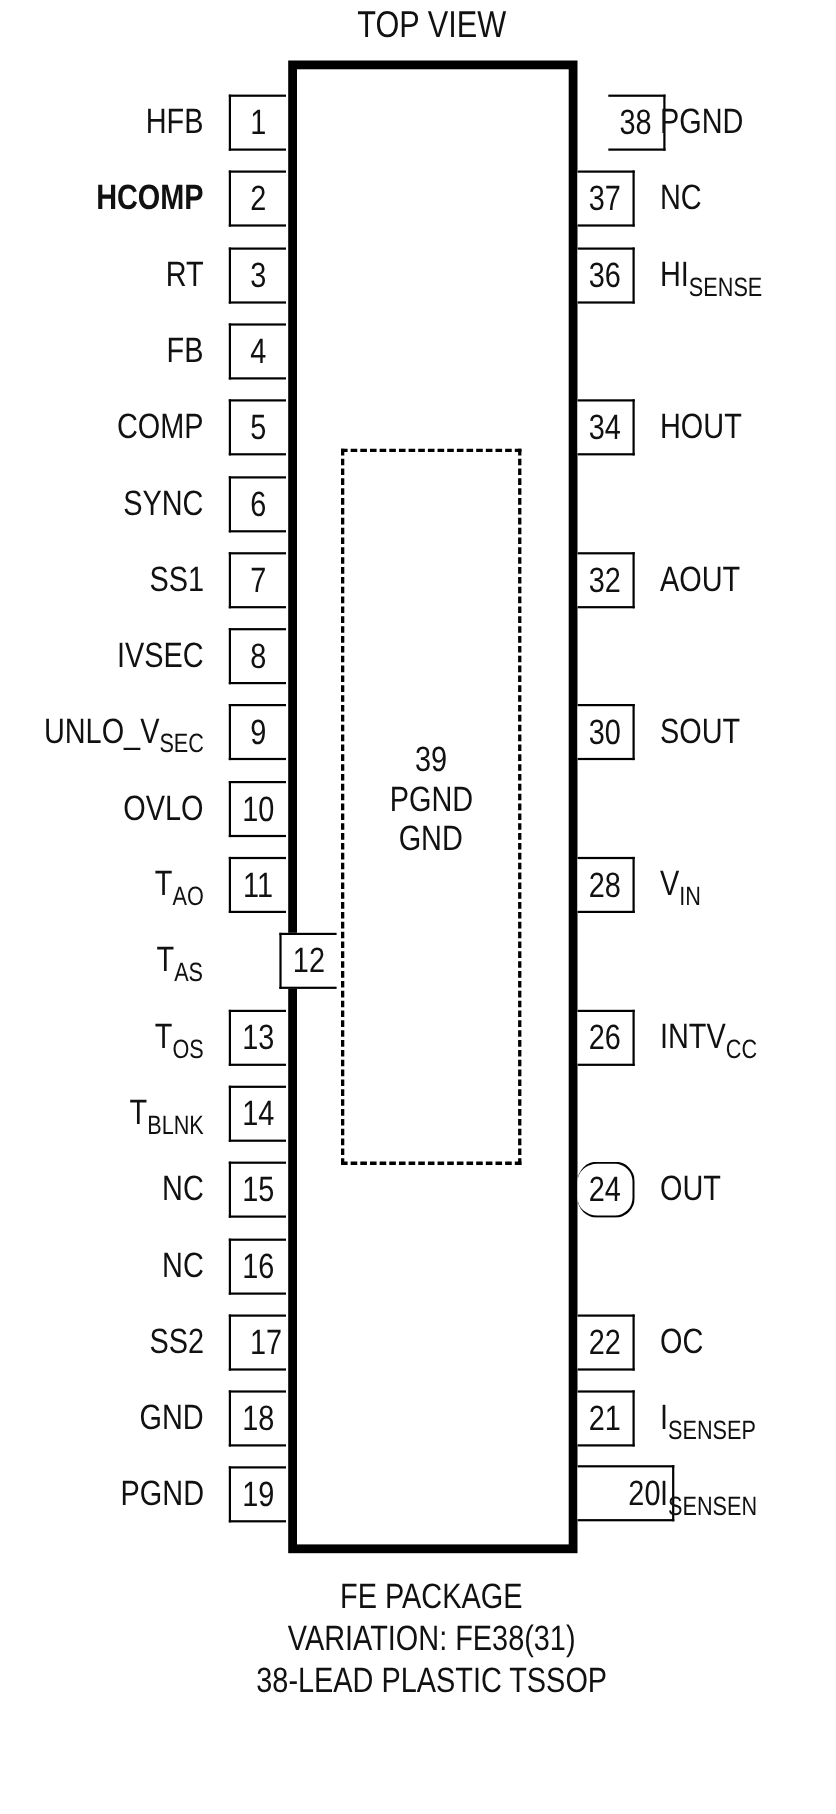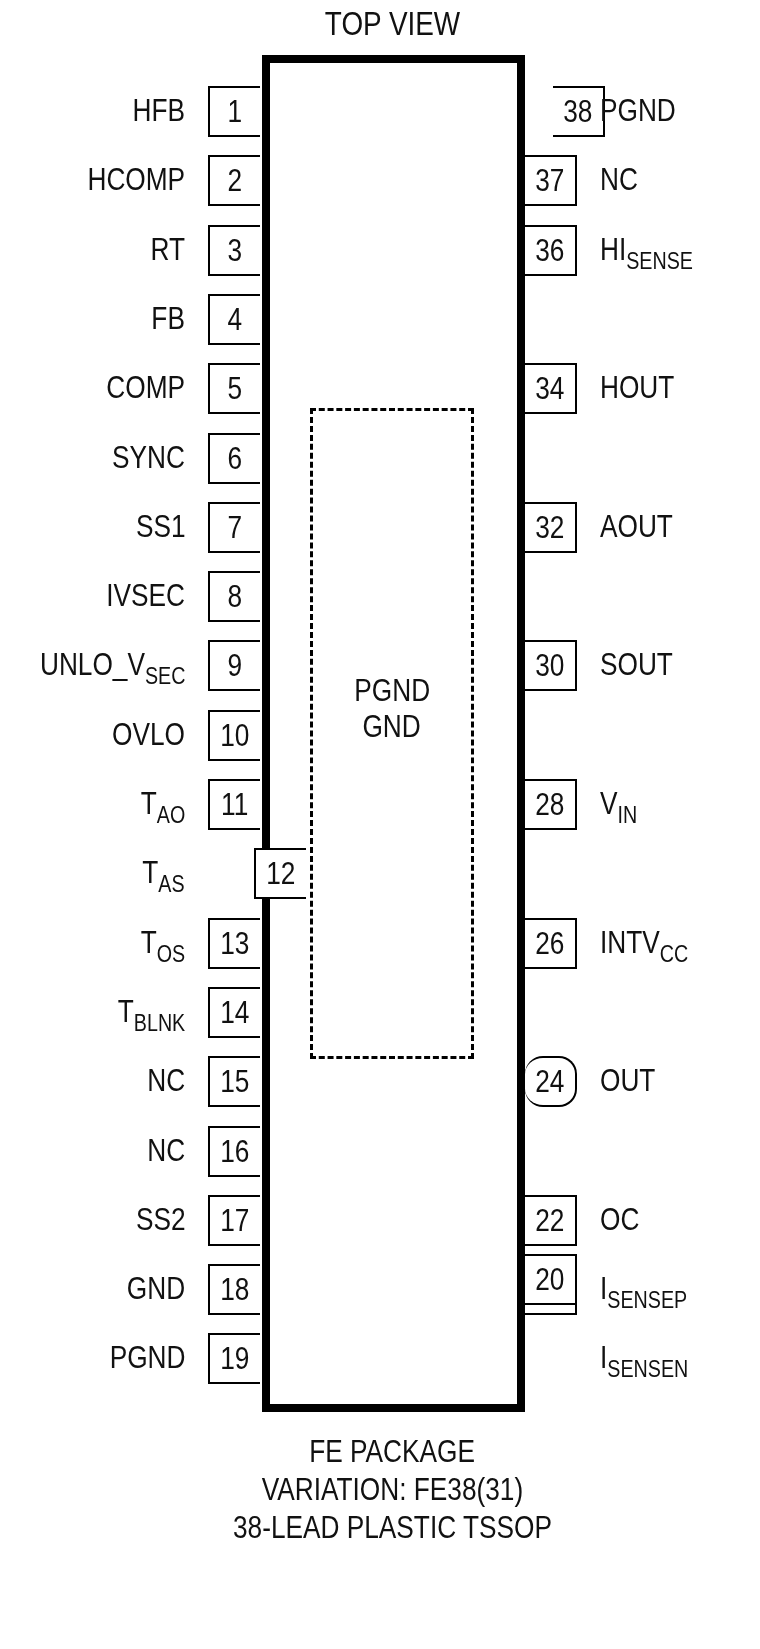--- a/index.html
+++ b/index.html
@@ -29,29 +29,30 @@
             font-size:32px; line-height:38px; }
 </style>
 </head>
 <body>
 
 <div id="title"><span class="cond">TOP VIEW</span></div>
 
 <div id="ic-body"></div>
 <div id="pad"></div>
 <div id="pad-label">
+  <div><span class="cond">39</span></div>
   <div><span class="cond">PGND</span></div>
   <div><span class="cond">GND</span></div>
 </div>
 
 <div id="pins-left">
     <div class="pinbox left" style="top: 86px;"><span class="cond">1</span></div>
     <div class="pinname left" style="top: 87px;"><span class="cond"><span>HFB</span></span></div>
     <div class="pinbox left" style="top: 155px;"><span class="cond">2</span></div>
-    <div class="pinname left" style="top: 156px;"><span class="cond"><span>HCOMP</span></span></div>
+    <div class="pinname left" style="top: 156px; font-weight: bold;"><span class="cond"><span>HCOMP</span></span></div>
     <div class="pinbox left" style="top: 225px;"><span class="cond">3</span></div>
     <div class="pinname left" style="top: 226px;"><span class="cond"><span>RT</span></span></div>
     <div class="pinbox left" style="top: 294px;"><span class="cond">4</span></div>
     <div class="pinname left" style="top: 295px;"><span class="cond"><span>FB</span></span></div>
     <div class="pinbox left" style="top: 363px;"><span class="cond">5</span></div>
     <div class="pinname left" style="top: 364px;"><span class="cond"><span>COMP</span></span></div>
     <div class="pinbox left" style="top: 433px;"><span class="cond">6</span></div>
     <div class="pinname left" style="top: 434px;"><span class="cond"><span>SYNC</span></span></div>
     <div class="pinbox left" style="top: 502px;"><span class="cond">7</span></div>
     <div class="pinname left" style="top: 503px;"><span class="cond"><span>SS1</span></span></div>
@@ -66,21 +67,21 @@
     <div class="pinbox left" style="top: 848px; margin-left: 46px;"><span class="cond">12</span></div>
     <div class="pinname left" style="top: 849px;"><span class="cond"><span>T</span><span class="sub">AS</span></span></div>
     <div class="pinbox left" style="top: 918px;"><span class="cond">13</span></div>
     <div class="pinname left" style="top: 919px;"><span class="cond"><span>T</span><span class="sub">OS</span></span></div>
     <div class="pinbox left" style="top: 987px;"><span class="cond">14</span></div>
     <div class="pinname left" style="top: 988px;"><span class="cond"><span>T</span><span class="sub">BLNK</span></span></div>
     <div class="pinbox left" style="top: 1056px;"><span class="cond">15</span></div>
     <div class="pinname left" style="top: 1057px;"><span class="cond"><span>NC</span></span></div>
     <div class="pinbox left" style="top: 1126px;"><span class="cond">16</span></div>
     <div class="pinname left" style="top: 1127px;"><span class="cond"><span>NC</span></span></div>
-    <div class="pinbox left" style="top: 1195px;"><span class="cond">17</span></div>
+    <div class="pinbox left" style="top: 1195px; text-align: right;"><span class="cond">17</span></div>
     <div class="pinname left" style="top: 1196px;"><span class="cond"><span>SS2</span></span></div>
     <div class="pinbox left" style="top: 1264px;"><span class="cond">18</span></div>
     <div class="pinname left" style="top: 1265px;"><span class="cond"><span>GND</span></span></div>
     <div class="pinbox left" style="top: 1333px;"><span class="cond">19</span></div>
     <div class="pinname left" style="top: 1334px;"><span class="cond"><span>PGND</span></span></div>
   </div>
 <div id="pins-right">
     <div class="pinbox right" style="top: 86px; margin-left: 28px;"><span class="cond">38</span></div>
     <div class="pinname right" style="top: 87px;"><span class="cond"><span>PGND</span></span></div>
     <div class="pinbox right" style="top: 155px;"><span class="cond">37</span></div>
@@ -96,21 +97,21 @@
     <div class="pinbox right" style="top: 779px;"><span class="cond">28</span></div>
     <div class="pinname right" style="top: 780px;"><span class="cond"><span>V</span><span class="sub">IN</span></span></div>
     <div class="pinbox right" style="top: 918px;"><span class="cond">26</span></div>
     <div class="pinname right" style="top: 919px;"><span class="cond"><span>INTV</span><span class="sub">CC</span></span></div>
     <div class="pinbox right" style="top: 1056px; border-radius: 18px;"><span class="cond">24</span></div>
     <div class="pinname right" style="top: 1057px;"><span class="cond"><span>OUT</span></span></div>
     <div class="pinbox right" style="top: 1195px;"><span class="cond">22</span></div>
     <div class="pinname right" style="top: 1196px;"><span class="cond"><span>OC</span></span></div>
     <div class="pinbox right" style="top: 1264px;"><span class="cond">21</span></div>
     <div class="pinname right" style="top: 1265px;"><span class="cond"><span>I</span><span class="sub">SENSEP</span></span></div>
-    <div class="pinbox right" style="top: 1254px;"><span class="cond">20</span></div>
+    <div class="pinbox right" style="top: 1332px; padding-left: 36px;"><span class="cond">20</span></div>
     <div class="pinname right" style="top: 1334px;"><span class="cond"><span>I</span><span class="sub">SENSEN</span></span></div>
   </div>
 
 <div id="footer">
   <div><span class="cond">FE PACKAGE</span></div>
   <div><span class="cond">VARIATION: FE38(31)</span></div>
   <div><span class="cond">38-LEAD PLASTIC TSSOP</span></div>
 </div>
 
 </body></html>

